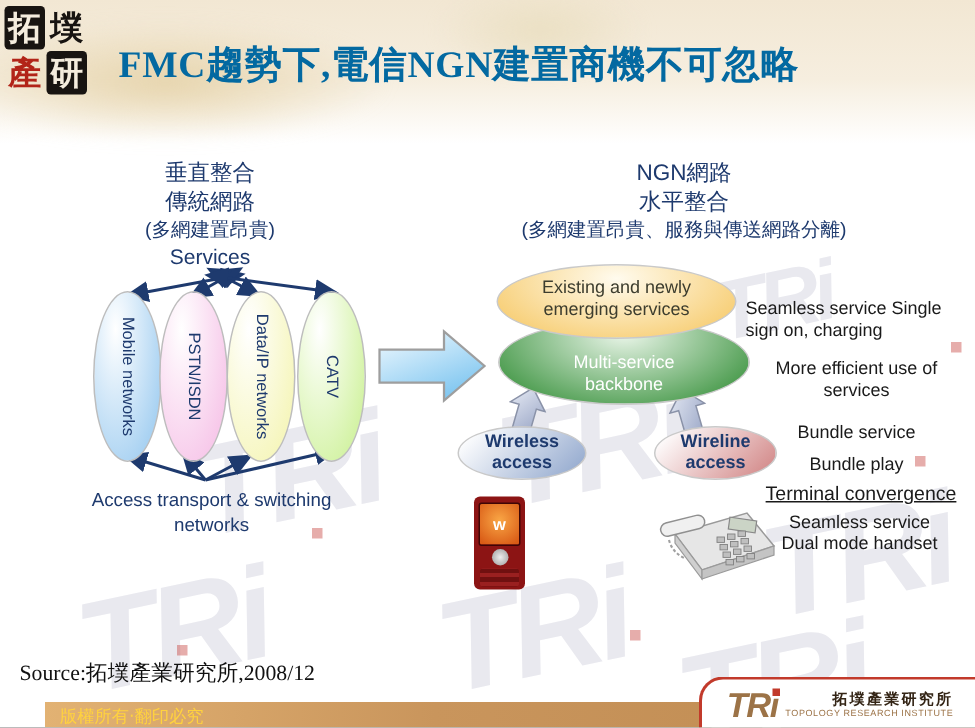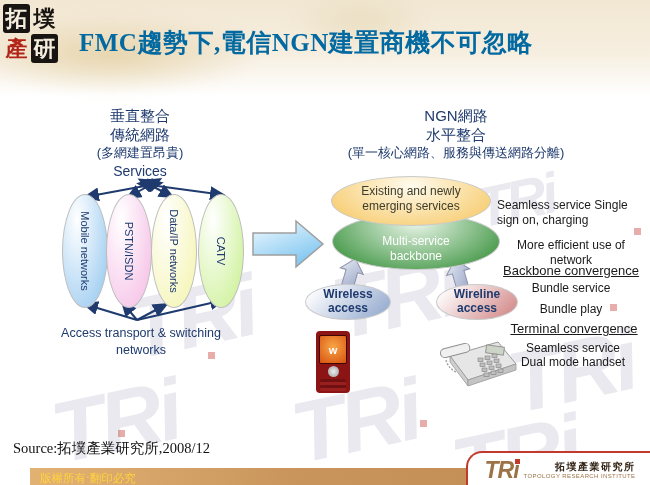--- a/index.html
+++ b/index.html
@@ -188,21 +188,21 @@
         <stop offset="0" stop-color="#F2FAFF"></stop>
           <stop offset="1" stop-color="#7FC6F0"></stop>
       </linearGradient>
     </defs>
     <polygon points="3,15 46,15 46,3 73,26 46,49 46,37 3,37" fill="url(#bigArrow)" stroke="#9E9E9E" stroke-width="1.5"></polygon>
   </svg>
 
   <div class="diagram-head" style="left:322px;top:106px;width:268px;">
     <div class="dh-l1">NGN網路</div>
     <div class="dh-l1">水平整合</div>
-    <div class="dh-sub">(單一核心網路、服務與傳送網路分離)</div>
+    <div class="dh-sub">(多網建置昂貴、服務與傳送網路分離)</div>
   </div>
 
   <div class="big-ellipse el-backbone">
     <div class="txt" style="margin-left:auto;margin-right:auto;width:110px;">Multi-service backbone</div>
   </div>
   <div class="big-ellipse el-services">
     <div class="txt" style="margin-left:auto;margin-right:auto;width:140px;">Existing and newly emerging services</div>
   </div>
 
   <svg class="arrow-svg" style="left:338px;top:257px;transform:rotate(16deg);" width="26" height="34" viewBox="0 0 26 34">
@@ -250,22 +250,21 @@
         <rect x="53" y="41" width="5" height="3.6"></rect>
         <rect x="60" y="39" width="5" height="3.6"></rect>
     </g>
     <g>
       <rect x="2" y="16" width="30" height="9" rx="4.5" transform="rotate(-14 17 20)" fill="#F0F0F0" stroke="#909090" stroke-width="1"></rect>
       <path d="M8,30 q2,8 10,12" fill="none" stroke="#A0A0A0" stroke-width="1.4" stroke-dasharray="2,1.5"></path>
     </g>
   </svg>
 
   <div class="anno a2">Seamless service Single sign on, charging</div>
-  <div class="anno a3">More efficient use of network</div>
-  <div class="anno a4 u">Backbone convergence</div>
+  <div class="anno a3">More efficient use of services</div>
   <div class="anno a5">Bundle service</div>
   <div class="anno a6">Bundle play</div>
   <div class="anno a7 u">Terminal convergence</div>
   <div class="anno a8">Seamless service</div>
   <div class="anno a9">Dual mode handset</div>
 
   <div class="source-line">Source:拓墣產業研究所,2008/12</div>
 
   <div class="bottom-bar">
     <span class="cp">版權所有‧翻印必究</span>

